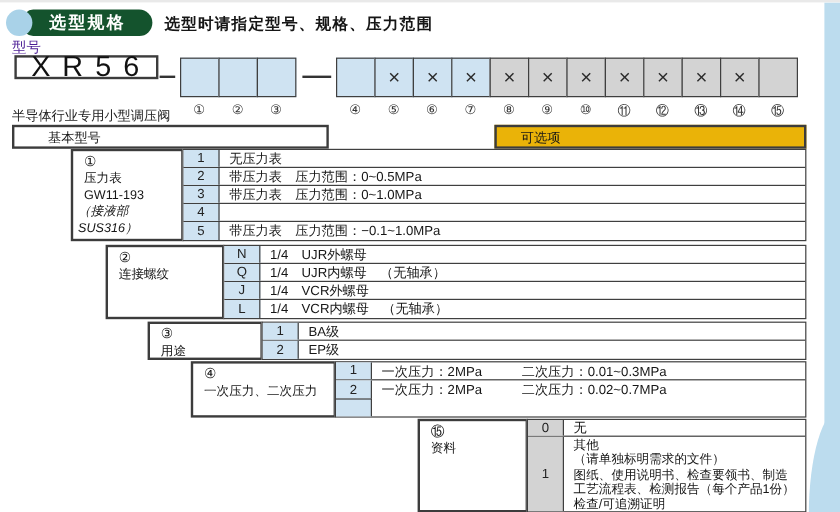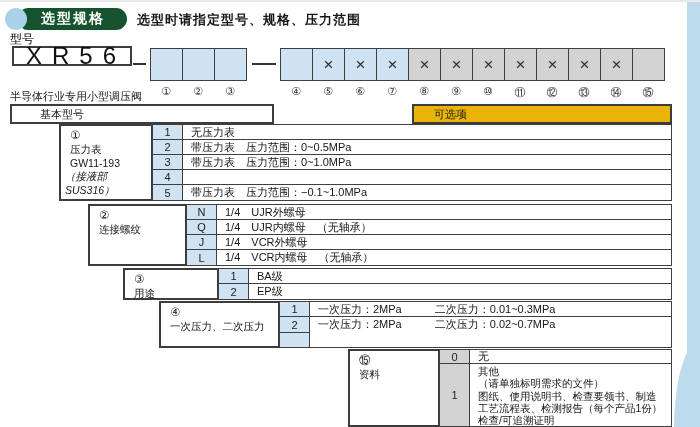--- a/index.html
+++ b/index.html
@@ -16,21 +16,21 @@
   .badge{position:absolute;left:5px;top:5px;height:24px;}
   .badge-circle{position:absolute;left:0;top:1px;width:22px;height:22px;border-radius:50%;background:#a9d2e8;z-index:2;}
   .badge-pill{
     position:absolute;left:14px;top:1px;width:108px;height:22px;background:#14532d;
     border-radius:11px 14px 14px 11px;color:#fff;font-weight:bold;font-size:14px;
     display:flex;align-items:center;justify-content:center;letter-spacing:2px;z-index:1;
   }
   .subtitle{position:absolute;left:137px;top:9px;font-size:13px;font-weight:bold;color:#161616;letter-spacing:1px;}
 
   
-  .model-label{position:absolute;left:10px;top:29px;font-size:12px;color:#000000;}
+  .model-label{position:absolute;left:10px;top:29px;font-size:12px;color:#4c1d95;}
   .xr-box{
     position:absolute;left:12px;top:44px;width:120px;height:20px;border:2px solid #3c3c3c;
     box-sizing:border-box;display:flex;align-items:center;justify-content:center;
     font-size:24px;letter-spacing:4px;color:#111;background:#fff;
   }
   .dash{position:absolute;top:61px;height:2px;background:#333;}
   .dash1{left:133px;width:13px;}
   .dash2{left:252px;width:24px;}
   .dgroup{position:absolute;top:46px;display:flex;}
   .dgroup.g1{left:150px;}

